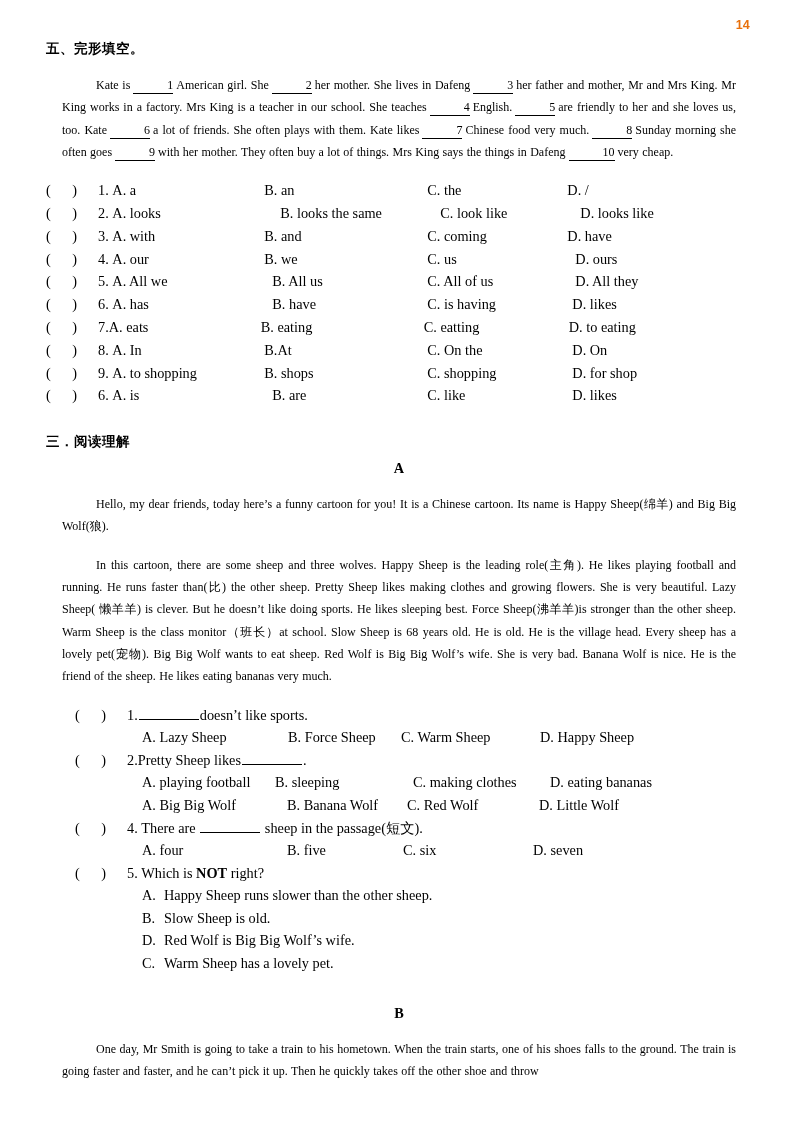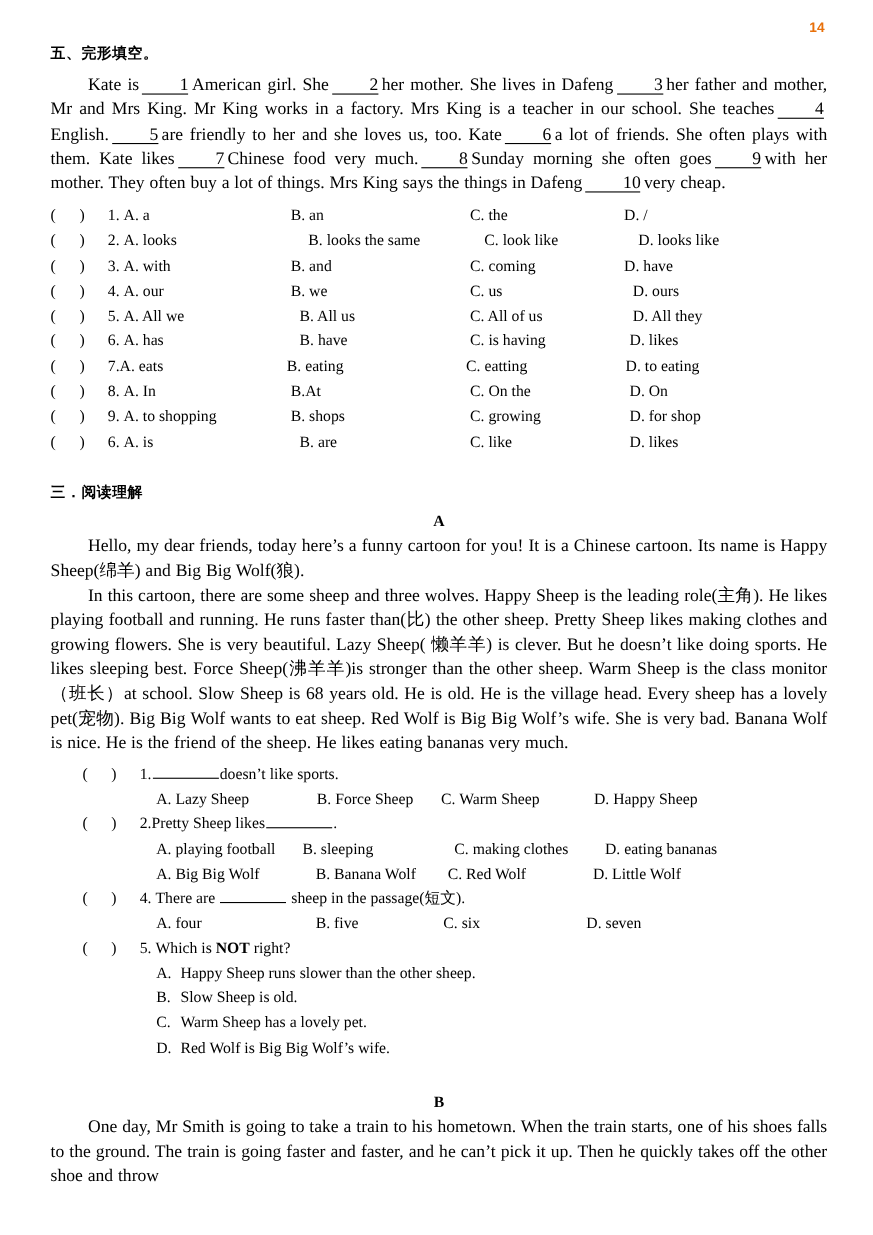--- a/index.html
+++ b/index.html
@@ -43,25 +43,25 @@
     font-size: 13.5px;
     font-weight: bold;
     letter-spacing: 0.5px;
     margin: 0 0 9px 0;
   }
   .section-head.reading {
     margin-top: 26px;
     margin-bottom: 4px;
   }
   .passage {
-    font-size: 16px;
+    font-size: 12px;
     line-height: 22.3px;
     text-align: justify;
     text-justify: inter-word;
-    margin: 0;
+    margin: 16px;
     text-indent: 34px;
     word-spacing: 0.4px;
   }
   .blank-num {
     display: inline-block;
     min-width: 30px;
     text-align: center;
     border-bottom: 1px solid #000;
     line-height: 15px;
     margin: 0 3px;
@@ -162,21 +162,21 @@
 
       <div class="opt-row">
         <span class="paren">(&nbsp;&nbsp;&nbsp;&nbsp;&nbsp;&nbsp;)</span><span class="qnum">7.</span><span class="choice" style="width:152px">A. eats</span><span class="choice" style="width:163px">B. eating</span><span class="choice" style="width:145px">C. eatting</span><span class="choice">D. to eating</span>
       </div>
 
       <div class="opt-row">
         <span class="paren">(&nbsp;&nbsp;&nbsp;&nbsp;&nbsp;&nbsp;)</span><span class="qnum">8.</span>&nbsp;<span class="choice" style="width:152px">A. In</span><span class="choice" style="width:163px">B.At</span><span class="choice" style="width:145px">C. On the</span><span class="choice">D. On</span>
       </div>
 
       <div class="opt-row">
-        <span class="paren">(&nbsp;&nbsp;&nbsp;&nbsp;&nbsp;&nbsp;)</span><span class="qnum">9.</span>&nbsp;<span class="choice" style="width:152px">A. to shopping</span><span class="choice" style="width:163px">B. shops</span><span class="choice" style="width:145px">C. growing</span><span class="choice">D. for shop</span>
+        <span class="paren">(&nbsp;&nbsp;&nbsp;&nbsp;&nbsp;&nbsp;)</span><span class="qnum">9.</span>&nbsp;<span class="choice" style="width:152px">A. to shopping</span><span class="choice" style="width:163px">B. shops</span><span class="choice" style="width:145px">C. shopping</span><span class="choice">D. for shop</span>
       </div>
 
       <div class="opt-row">
         <span class="paren">(&nbsp;&nbsp;&nbsp;&nbsp;&nbsp;&nbsp;)</span><span class="qnum">6.</span>&nbsp;<span class="choice" style="width:160px">A. is</span><span class="choice" style="width:155px">B. are</span><span class="choice" style="width:145px">C. like</span><span class="choice">D. likes</span>
       </div>
 
     </div>
 
     <div class="section-head reading">三．阅读理解</div>
 
@@ -211,22 +211,22 @@
       <div class="rc-opts">
         <span class="choice" style="width:145px">A. four</span><span class="choice" style="width:116px">B. five</span><span class="choice" style="width:130px">C. six</span><span class="choice">D. seven</span>
       </div>
 
       <div class="rc-q">
         <span class="paren">(&nbsp;&nbsp;&nbsp;&nbsp;&nbsp;&nbsp;)</span><span>5.</span>&nbsp;<span>Which is </span><span class="bold">NOT</span><span> right?</span>
       </div>
       <div class="rc-opt-stack">
         <div><span class="letter">A.</span><span>Happy Sheep runs slower than the other sheep.</span></div>
         <div><span class="letter">B.</span><span>Slow Sheep is old.</span></div>
+        <div><span class="letter">D.</span><span>Red Wolf is Big Big Wolf’s wife.</span></div>
         <div><span class="letter">C.</span><span>Warm Sheep has a lovely pet.</span></div>
-        <div><span class="letter">D.</span><span>Red Wolf is Big Big Wolf’s wife.</span></div>
       </div>
 
     </div>
 
     <div class="center-letter sp-b">B</div>
     <p class="passage">One day, Mr Smith is going to take a train to his hometown. When the train starts, one of his shoes falls to the ground. The train is going faster and faster, and he can’t pick it up. Then he quickly takes off the other shoe and throw</p>
 
   </div>
 </div>
 

